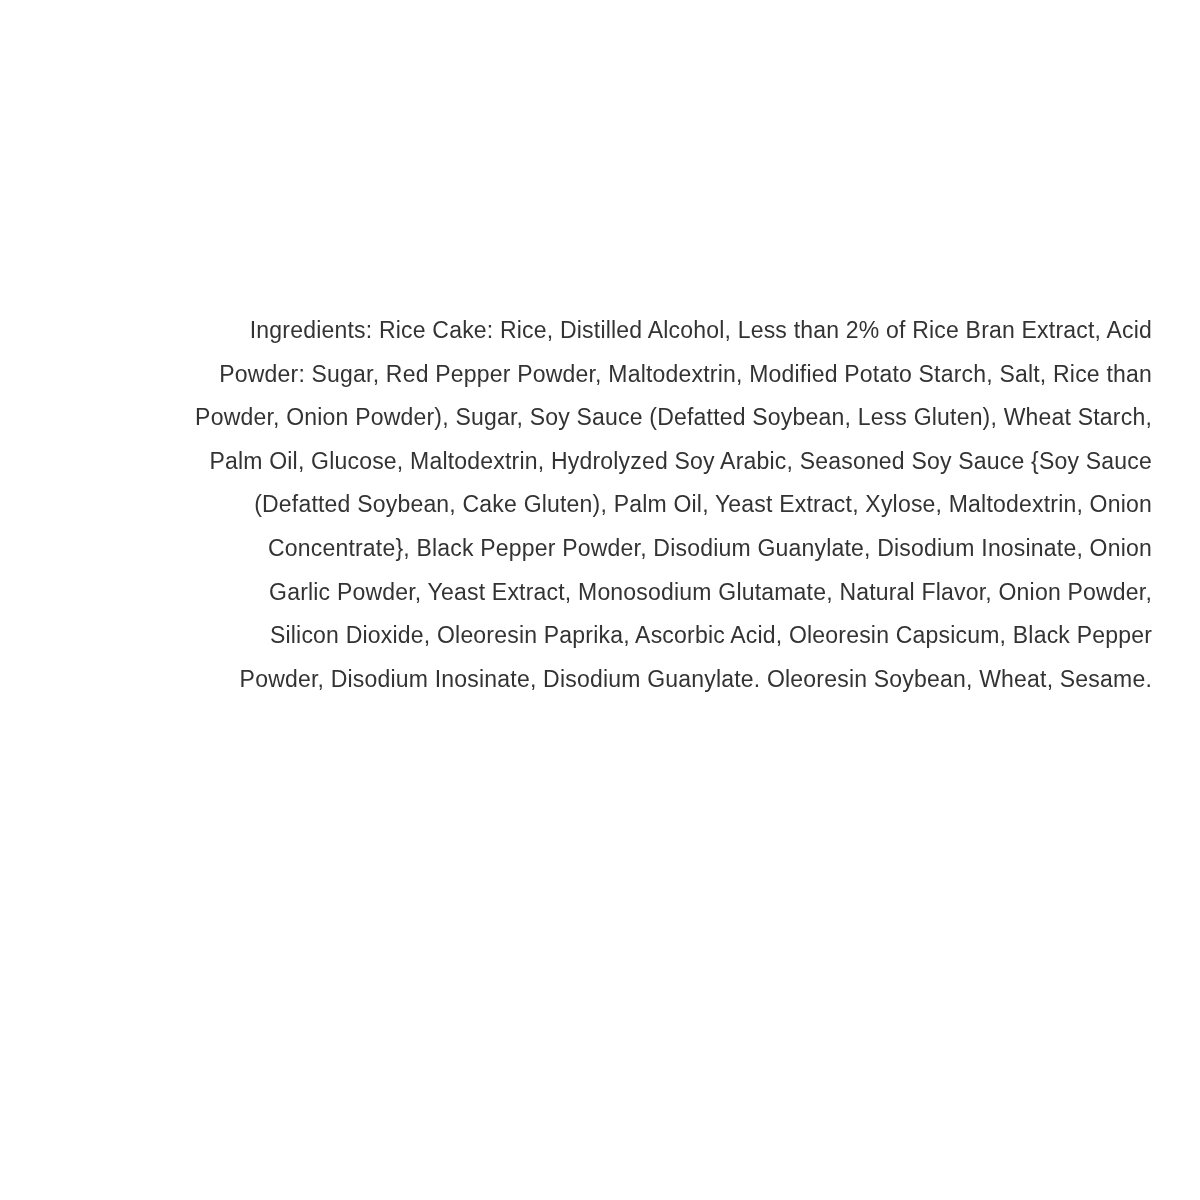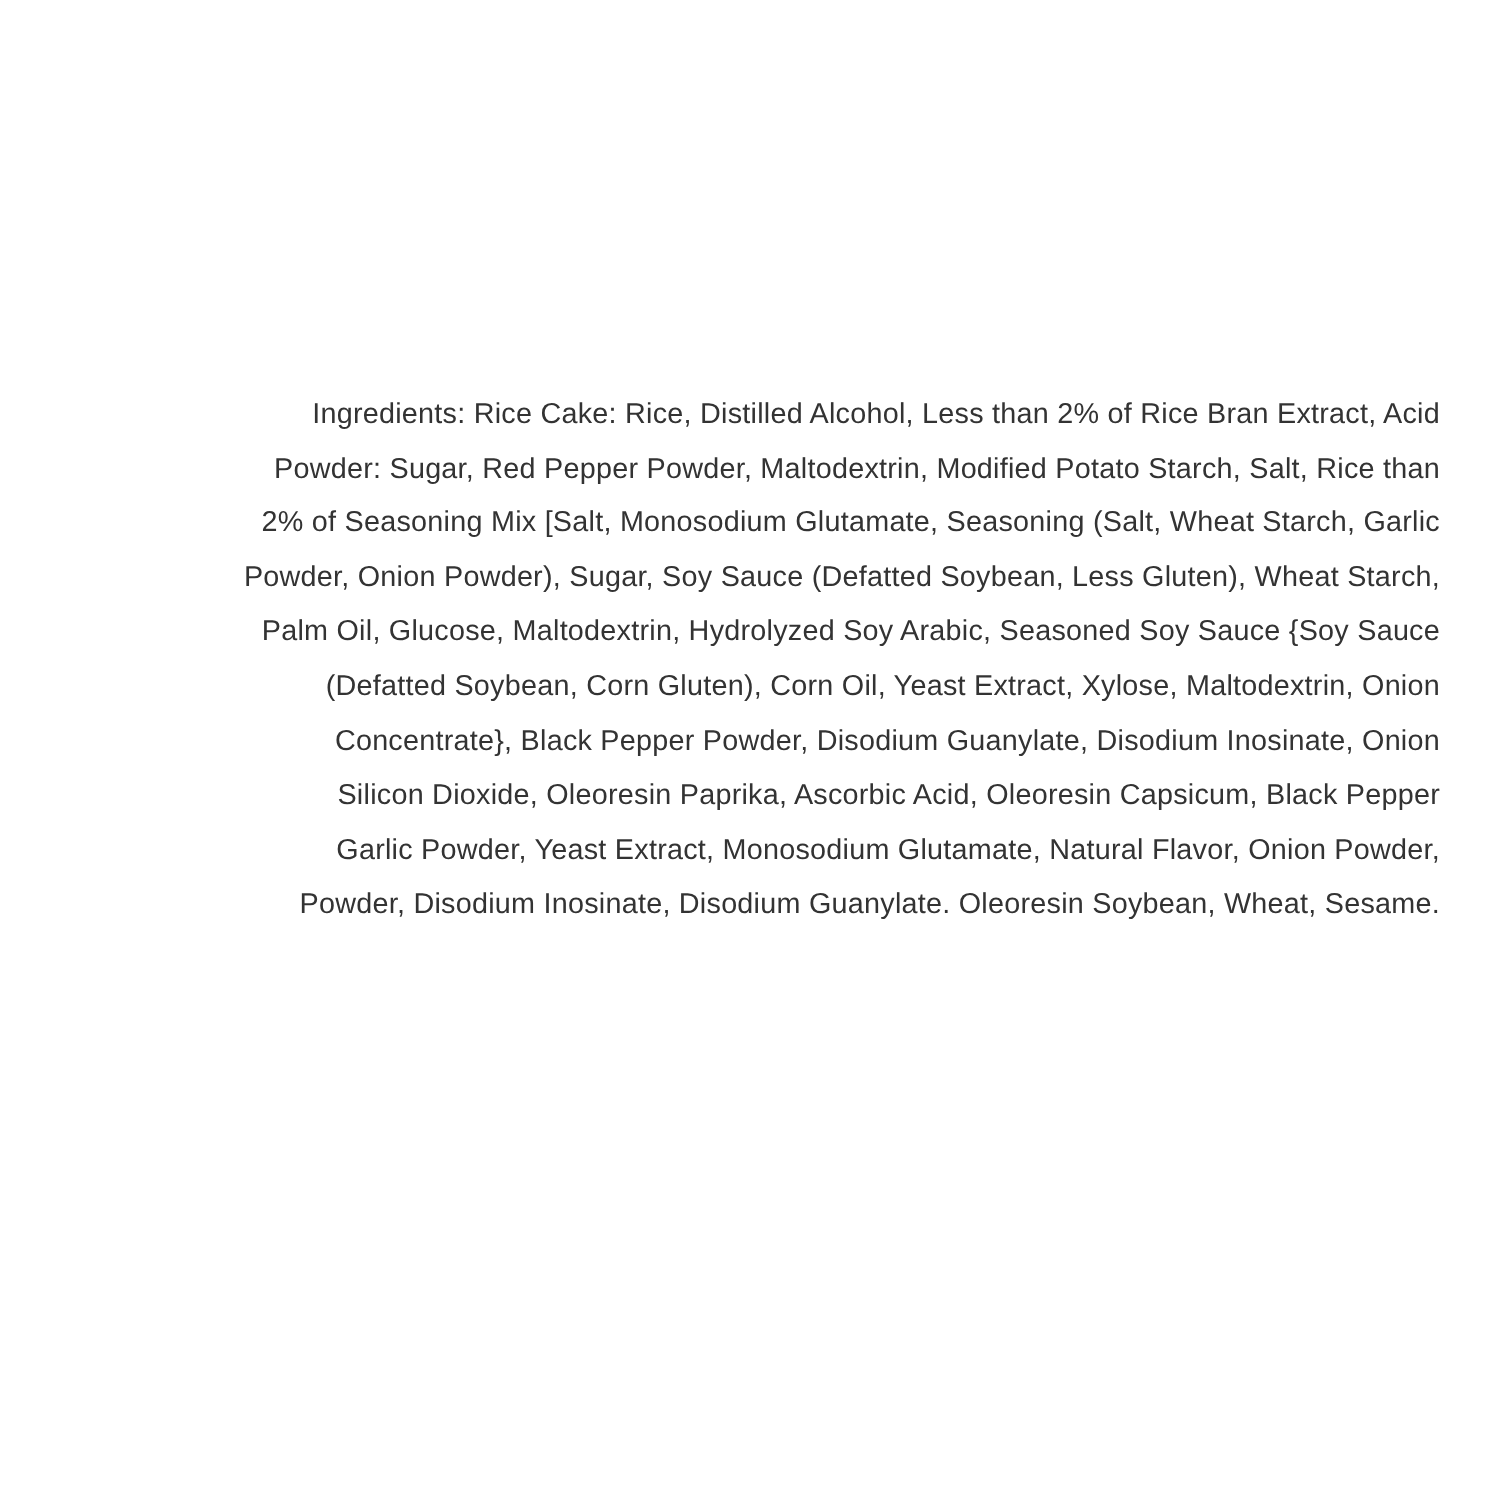--- a/index.html
+++ b/index.html
@@ -30,21 +30,20 @@
   .ingredients-line {
     white-space: nowrap;
   }
 </style>
 </head>
 <body>
 
 <div class="ingredients-block">
   <div class="ingredients-line">Ingredients: Rice Cake: Rice, Distilled Alcohol, Less than 2% of Rice Bran Extract, Acid</div>
   <div class="ingredients-line">Powder: Sugar, Red Pepper Powder, Maltodextrin, Modified Potato Starch, Salt, Rice than</div>
-  <div class="ingredients-line">2% of Seasoning Mix [Salt, Monosodium Glutamate, Seasoning (Salt, Wheat Starch, Garlic</div>
   <div class="ingredients-line">Powder, Onion Powder), Sugar, Soy Sauce (Defatted Soybean, Less Gluten), Wheat Starch,</div>
   <div class="ingredients-line">Palm Oil, Glucose, Maltodextrin, Hydrolyzed Soy Arabic, Seasoned Soy Sauce {Soy Sauce</div>
-  <div class="ingredients-line">(Defatted Soybean, Corn Gluten), Corn Oil, Yeast Extract, Xylose, Maltodextrin, Onion</div>
+  <div class="ingredients-line">(Defatted Soybean, Cake Gluten), Palm Oil, Yeast Extract, Xylose, Maltodextrin, Onion</div>
   <div class="ingredients-line">Concentrate}, Black Pepper Powder, Disodium Guanylate, Disodium Inosinate, Onion</div>
+  <div class="ingredients-line">Garlic Powder, Yeast Extract, Monosodium Glutamate, Natural Flavor, Onion Powder,</div>
   <div class="ingredients-line">Silicon Dioxide, Oleoresin Paprika, Ascorbic Acid, Oleoresin Capsicum, Black Pepper</div>
-  <div class="ingredients-line">Garlic Powder, Yeast Extract, Monosodium Glutamate, Natural Flavor, Onion Powder,</div>
   <div class="ingredients-line">Powder, Disodium Inosinate, Disodium Guanylate. Oleoresin Soybean, Wheat, Sesame.</div>
 </div>
 
 </body></html>

